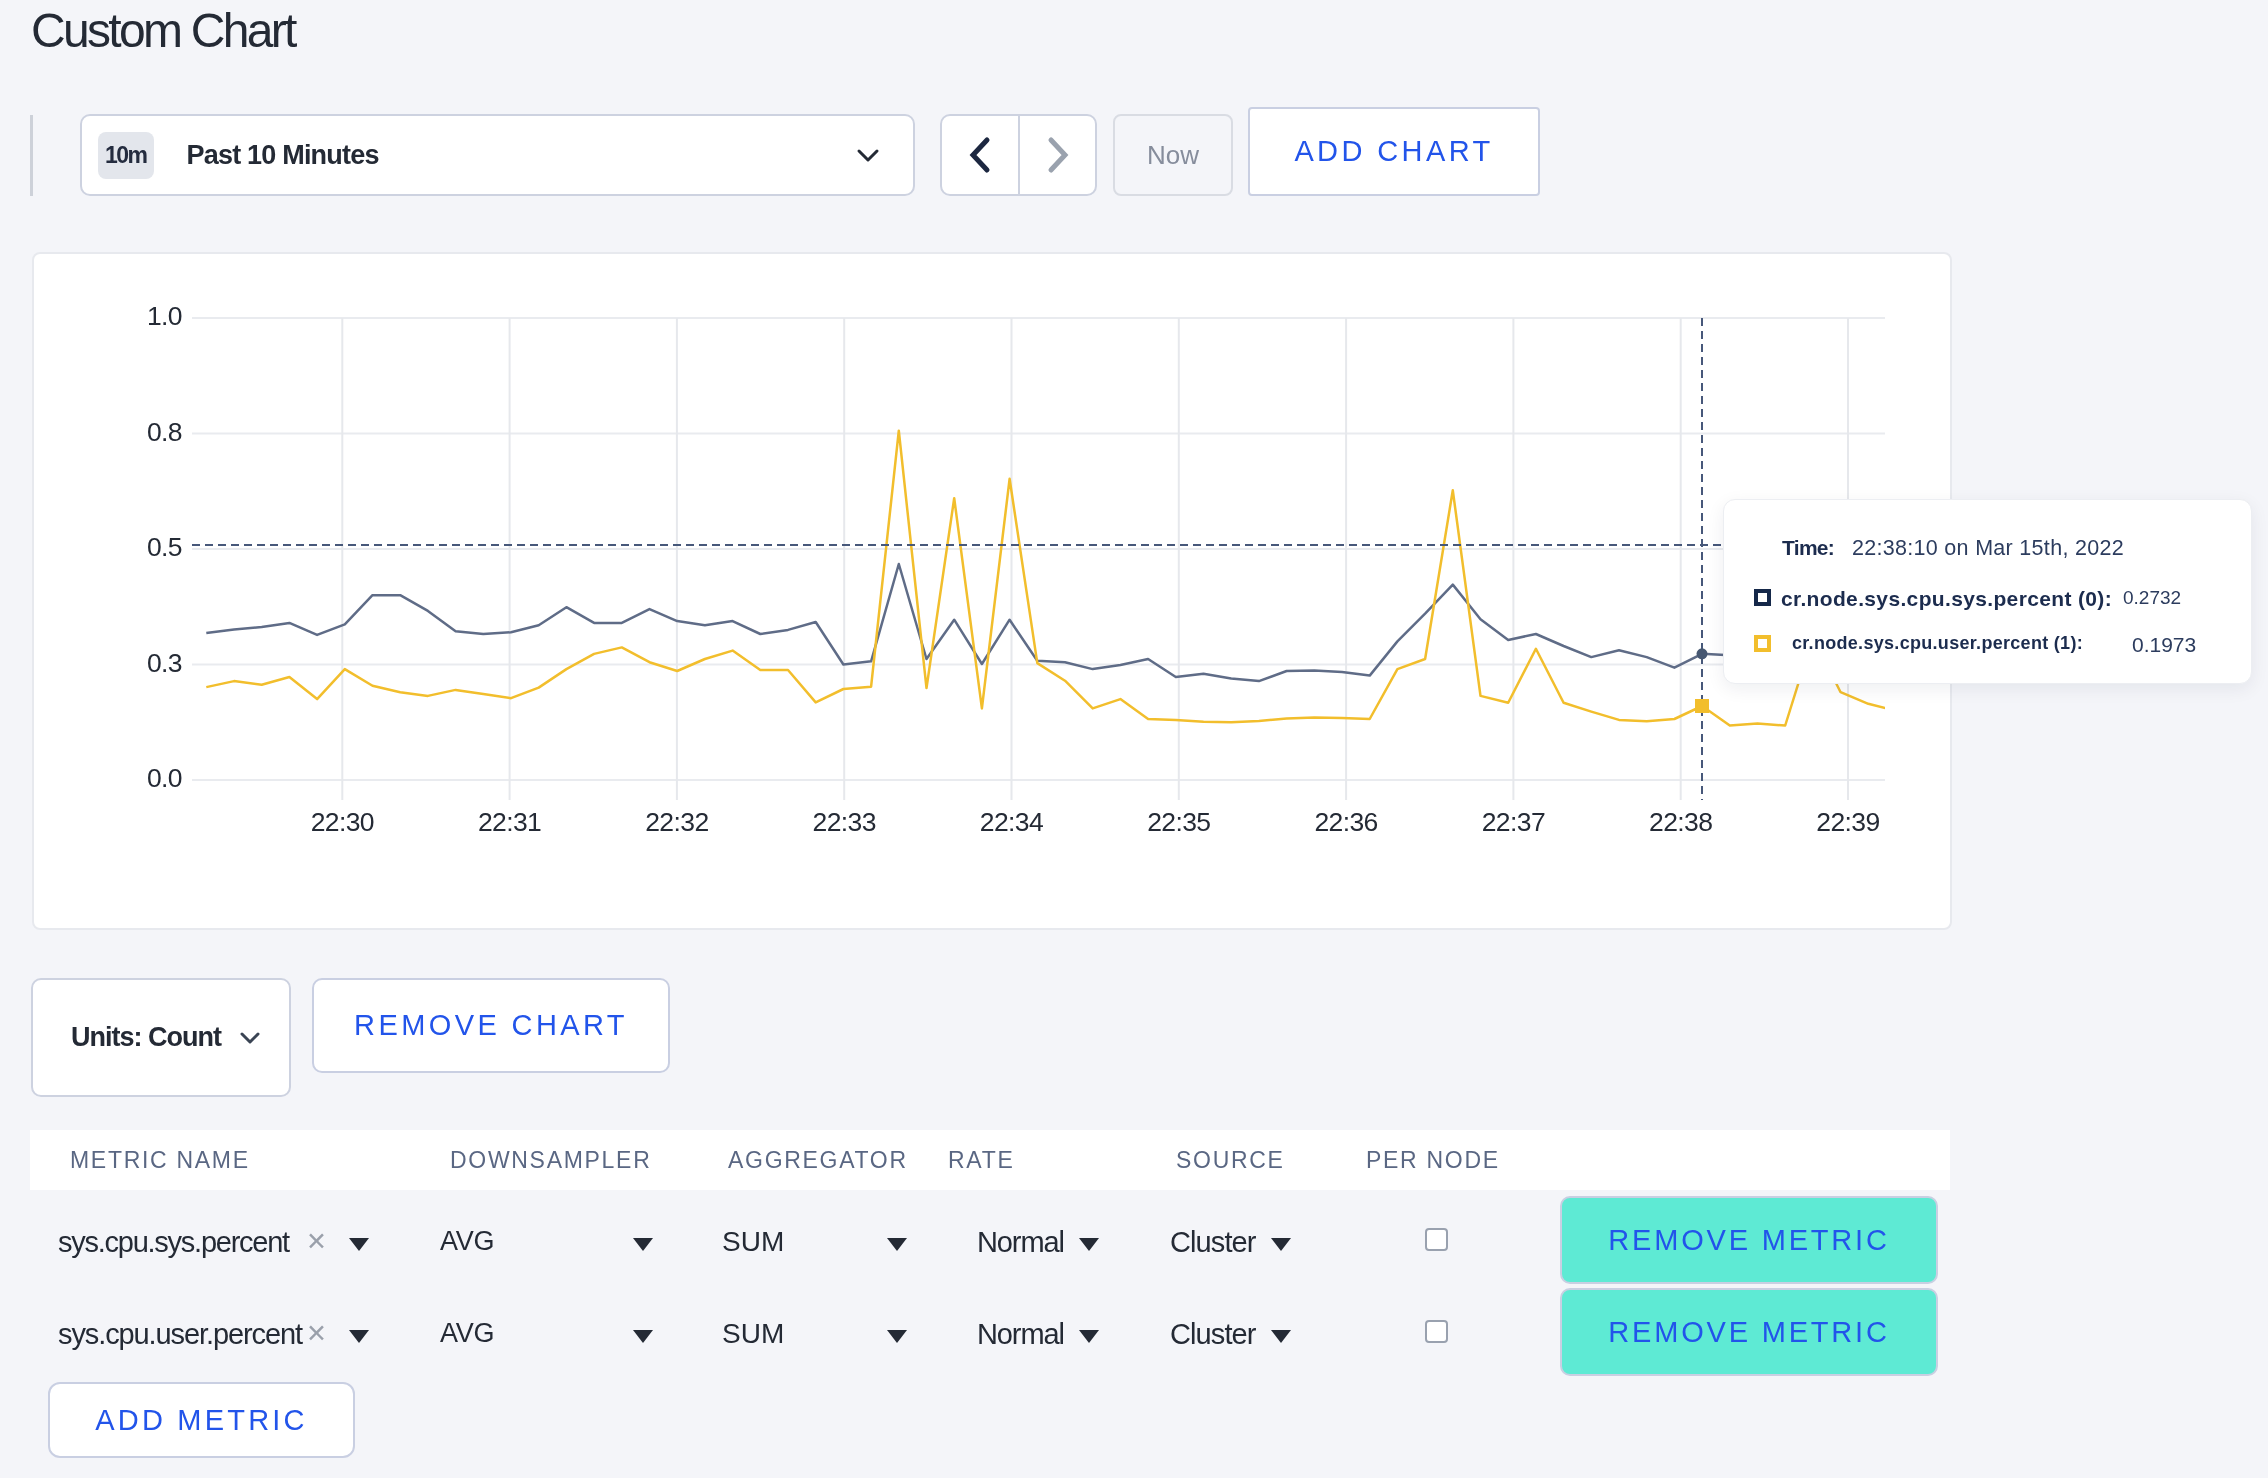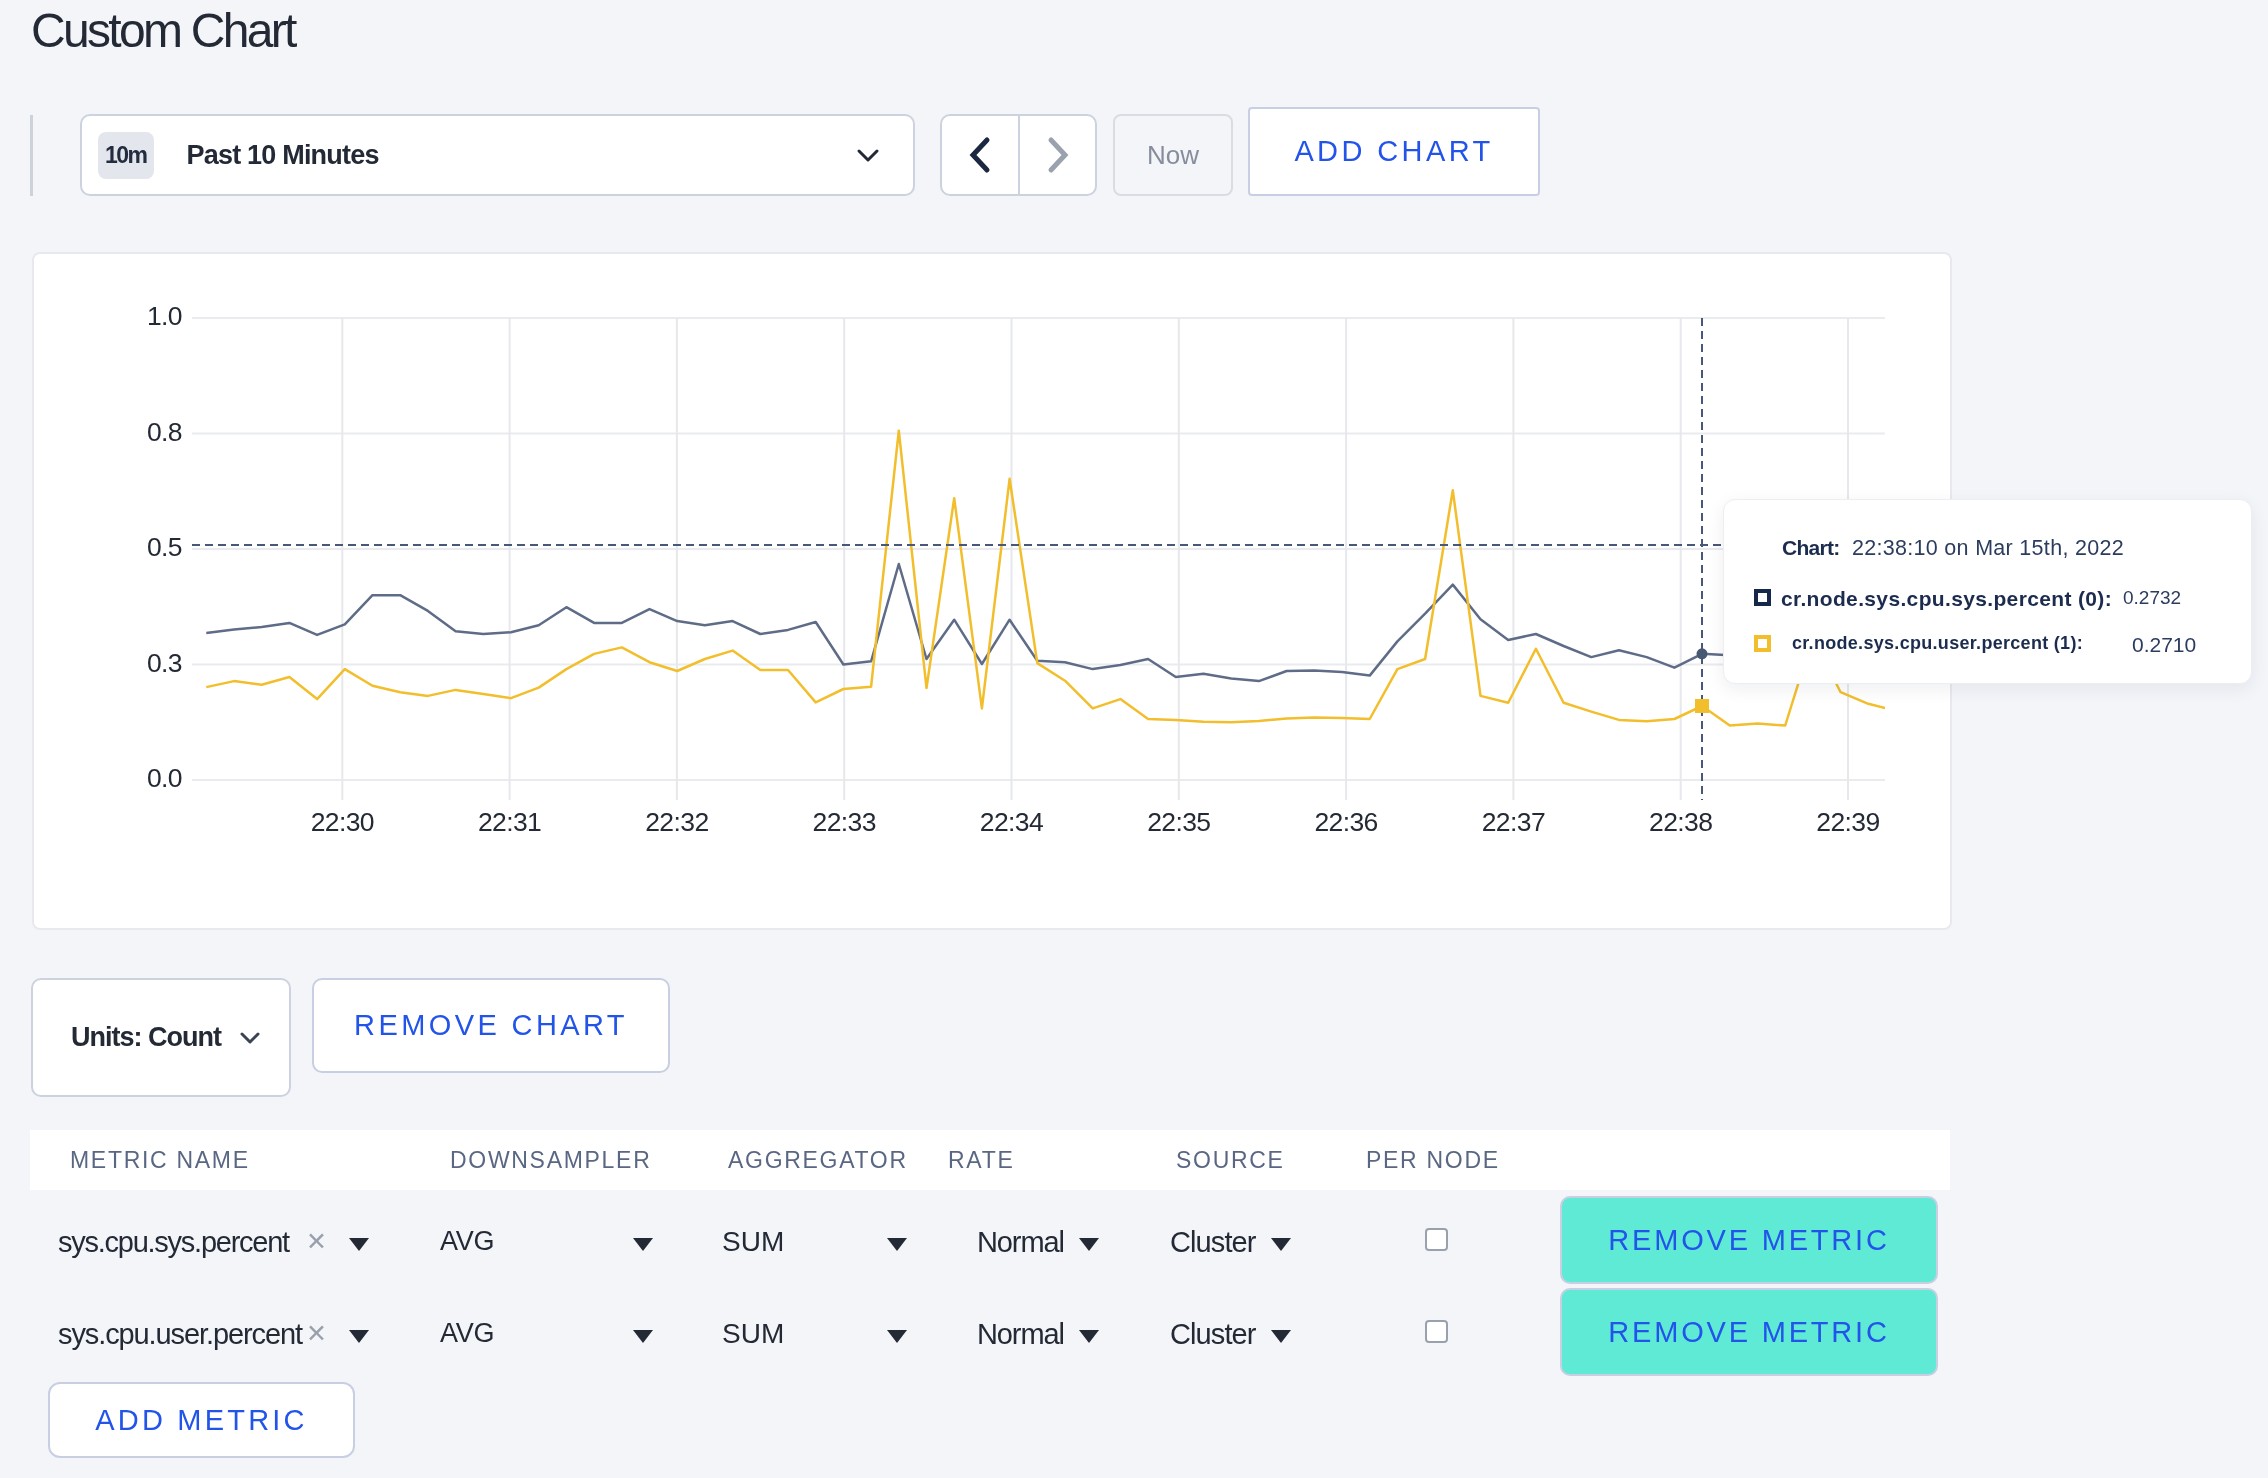--- a/index.html
+++ b/index.html
@@ -88,28 +88,28 @@
 <polyline points="172.3,433.1 200.0,427.1 227.7,430.8 255.4,423.0 283.1,445.1 310.8,415.1 338.5,431.8 366.2,438.2 393.9,441.9 421.6,435.9 449.3,440.1 477.0,444.2 504.7,433.6 532.4,415.1 560.1,399.9 587.8,393.4 615.5,408.2 643.2,417.0 670.9,405.0 698.6,396.6 726.3,416.0 754.0,416.0 781.7,448.4 809.4,435.0 837.1,432.7 864.8,176.7 892.5,434.1 920.2,244.2 947.9,454.4 975.6,224.8 1003.3,409.1 1031.0,426.7 1058.7,454.4 1086.4,445.1 1114.1,465.0 1141.8,465.9 1169.5,467.8 1197.2,468.2 1224.9,466.9 1252.6,464.6 1280.3,463.6 1308.0,464.1 1335.7,465.0 1363.4,415.1 1391.1,405.0 1418.8,236.3 1446.5,441.9 1474.2,448.8 1501.9,394.8 1529.6,448.8 1557.3,457.6 1585.0,465.9 1612.7,467.3 1640.4,465.0 1668.1,452.0 1695.8,471.5 1723.5,469.6 1751.2,471.5 1778.9,382.8 1806.6,438.2 1834.3,449.8 1862.0,456.7" fill="none" stroke="#F2BE2C" stroke-width="2.5" stroke-linejoin="round"></polyline>
 </g>
 <line x1="158" x2="1851" y1="291" y2="291" stroke="#47587a" stroke-width="2" stroke-dasharray="8 5"></line>
 <line x1="1668" x2="1668" y1="64" y2="546" stroke="#47587a" stroke-width="2" stroke-dasharray="8 5"></line>
 <circle cx="1668" cy="399.8" r="5.5" fill="#475872"></circle>
 <rect x="1661" y="445" width="14" height="14" fill="#F2BE2C"></rect>
 </svg>
 </div>
 
 <div class="abs" style="left:1723px; top:499px; width:529px; height:185px; background:#fff; border:1px solid #eceef2; border-radius:12px; box-shadow:0 5px 18px rgba(20,30,60,.07);">
-  <div class="tt" style="left:58px; top:36px; font-size:21px; letter-spacing:-0.7px; font-weight:700; color:#1c2c4e;">Chart:</div>
+  <div class="tt" style="left:58px; top:36px; font-size:21px; letter-spacing:-0.7px; font-weight:700; color:#1c2c4e;">Time:</div>
   <div class="tt" style="left:128px; top:36px; font-size:21.5px; letter-spacing:0.3px; color:#2c3c5e;">22:38:10 on Mar 15th, 2022</div>
   <div class="tt" style="left:30px; top:89px; width:17px; height:17px; border:4px solid #152849;"></div>
   <div class="tt" style="left:57px; top:87px; font-size:21px; letter-spacing:0.35px; font-weight:700; color:#1c2c4e;">cr.node.sys.cpu.sys.percent (0):</div>
   <div class="tt" style="left:399px; top:87px; font-size:19px; color:#2c3c5e;">0.2732</div>
   <div class="tt" style="left:30px; top:135px; width:17px; height:17px; border:4px solid #F2BE2C;"></div>
   <div class="tt" style="left:68px; top:133px; font-size:18px; letter-spacing:0.3px; font-weight:700; color:#1c2c4e;">cr.node.sys.cpu.user.percent (1):</div>
-  <div class="tt" style="left:408px; top:133px; font-size:21px; color:#2c3c5e;">0.2710</div>
+  <div class="tt" style="left:408px; top:133px; font-size:21px; color:#2c3c5e;">0.1973</div>
 </div>
 
 <div class="box" style="left:31px; top:978px; width:260px; height:119px; display:flex; align-items:center; white-space:nowrap;">
   <span style="margin-left:38px; font-size:27px; letter-spacing:-1.0px; font-weight:700; color:#242a35;">Units: Count</span>
   <svg style="margin-left:18px;" width="22" height="14" viewBox="0 0 22 14">
       <path d="M3 3 L11 11 L19 3" stroke="#3a4454" stroke-width="3" fill="none" stroke-linecap="round" stroke-linejoin="round"></path>
     </svg>
 </div>
 
 <div class="box cent" style="left:312px; top:978px; width:358px; height:95px; border-color:#c9cfe2; border-radius:10px;">

